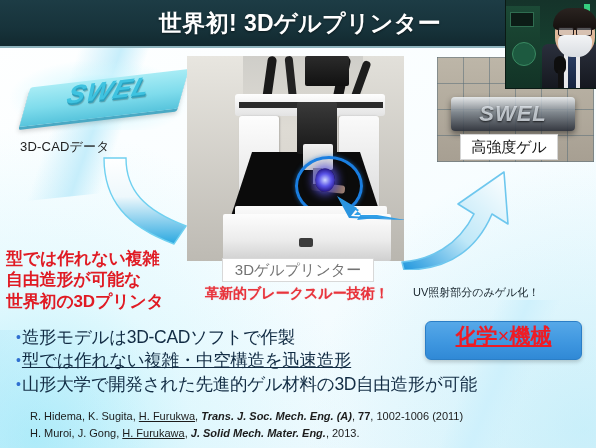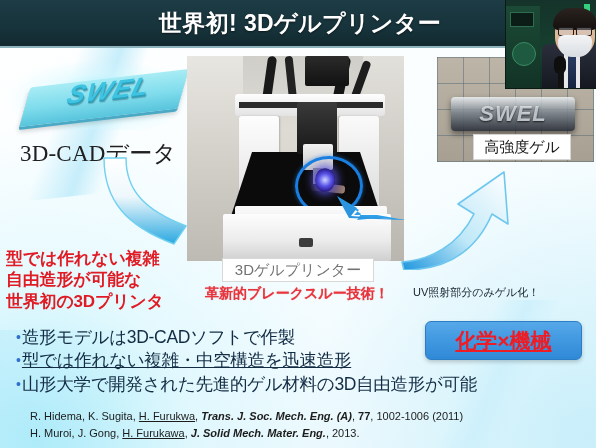--- a/index.html
+++ b/index.html
@@ -52,21 +52,21 @@
   }
   #cad-text{
     position:absolute;left:24px;top:13px;width:150px;height:34px;
     transform:skewX(-22deg) rotate(-7deg);
     color:#3ec3e0;font-size:26px;font-weight:bold;font-style:italic;
     letter-spacing:1px;line-height:34px;text-align:center;
     text-shadow:1px 2px 0 #2ba0bd, 2px 3px 1px rgba(0,0,0,.25);
   }
   #cad-caption{
     position:absolute;left:10px;top:78px;width:180px;
-    font-size:23px;color:#202020;letter-spacing:.2px;white-space:nowrap;font-family:Liberation Serif, serif;
+    font-size:13px;color:#202020;letter-spacing:.2px;white-space:nowrap;
   }
 
   
   #band-left{position:absolute;left:100px;top:152px;width:90px;height:100px;}
   
   #printer-photo{
     position:absolute;left:187px;top:56px;width:217px;height:205px;
     background:linear-gradient(180deg,#cfcec9 0%,#dedbd4 35%,#cfccc5 100%);
     overflow:hidden;border:0;
   }
@@ -121,21 +121,21 @@
       repeating-linear-gradient(90deg, rgba(90,110,120,.55) 0 1px, rgba(0,0,0,0) 1px 26px),
       linear-gradient(180deg,#bdb6a8,#a79f92);}
   #gel-obj{position:absolute;left:14px;top:40px;width:124px;height:34px;
     background:linear-gradient(180deg,rgba(240,245,250,.8) 0%,rgba(120,130,140,.85) 45%,rgba(40,45,55,.9) 100%);
     border-radius:4px;box-shadow:0 3px 6px rgba(0,0,0,.45);}
   #gel-obj-text{position:absolute;left:14px;top:40px;width:124px;height:34px;
     line-height:34px;text-align:center;font-size:22px;font-weight:bold;font-style:italic;
     color:rgba(235,242,248,.75);letter-spacing:1px;
     text-shadow:0 1px 2px rgba(0,0,0,.7);}
   #gel-label{
-    position:absolute;left:473px;top:134px;width:96px;height:24px;
+    position:absolute;left:460px;top:134px;width:96px;height:24px;
     background:#ffffff;border:1px solid #d5d5d5;
     display:flex;align-items:center;justify-content:center;
     font-size:15px;color:#111;white-space:nowrap;
   }
 
   
   #big-arrow{position:absolute;left:400px;top:150px;width:130px;height:120px;}
 
   
   #uv-note{
@@ -159,22 +159,23 @@
   .bullet{display:flex;align-items:flex-start;white-space:nowrap;}
   .bdot{color:#2f6fd0;font-size:14px;line-height:23px;margin-right:1px;}
   .btext{letter-spacing:-.3px;}
   .u{text-decoration:underline;text-underline-offset:1px;}
 
   
   #chem-box{
     position:absolute;left:425px;top:321px;width:155px;height:37px;
     background:linear-gradient(180deg,#56a8e8 0%,#3f97e0 55%,#3089d6 100%);
     border:1px solid #2b7ec6;border-radius:6px;
-    display:flex;align-items:center;justify-content:center;
+    display:flex;align-items:flex-start;justify-content:center;
     box-shadow:0 2px 4px rgba(0,0,0,.2);
+    font-family:Liberation Serif, serif;
   }
   #chem-text{
     color:#ee1c25;font-size:21px;font-weight:bold;
     text-decoration:underline;text-underline-offset:2px;white-space:nowrap;
   }
 
   
   #citations{
     position:absolute;left:30px;top:408px;width:560px;
     font-size:11px;color:#1c1c1c;line-height:1.5;

